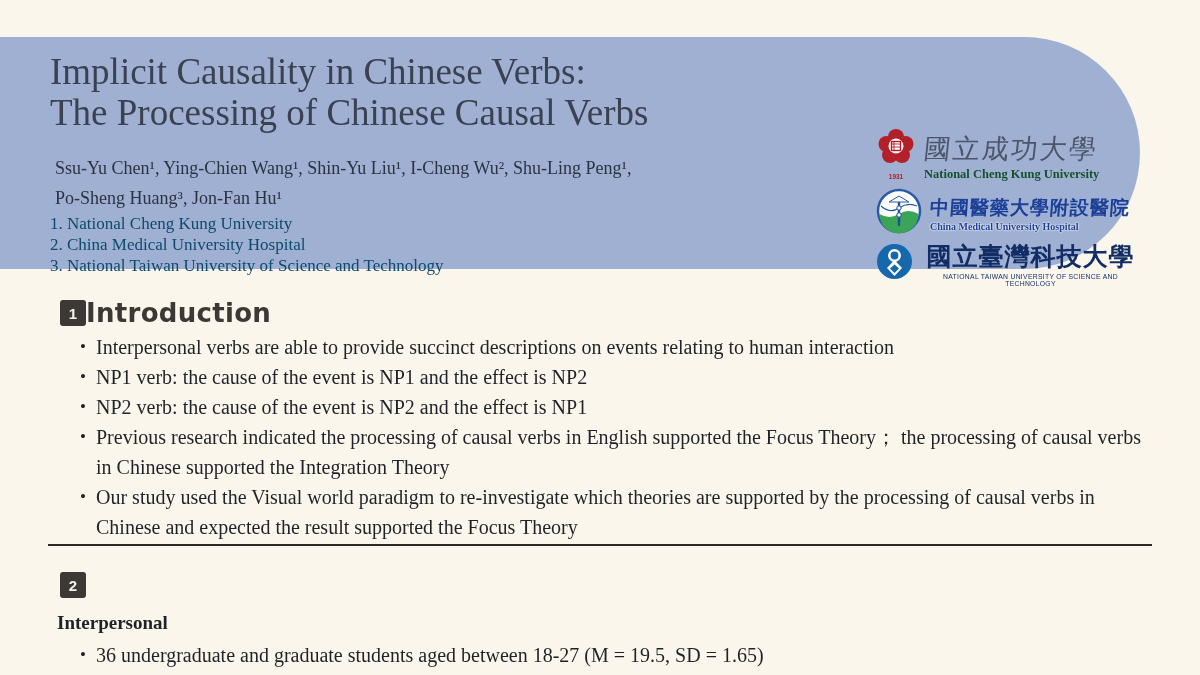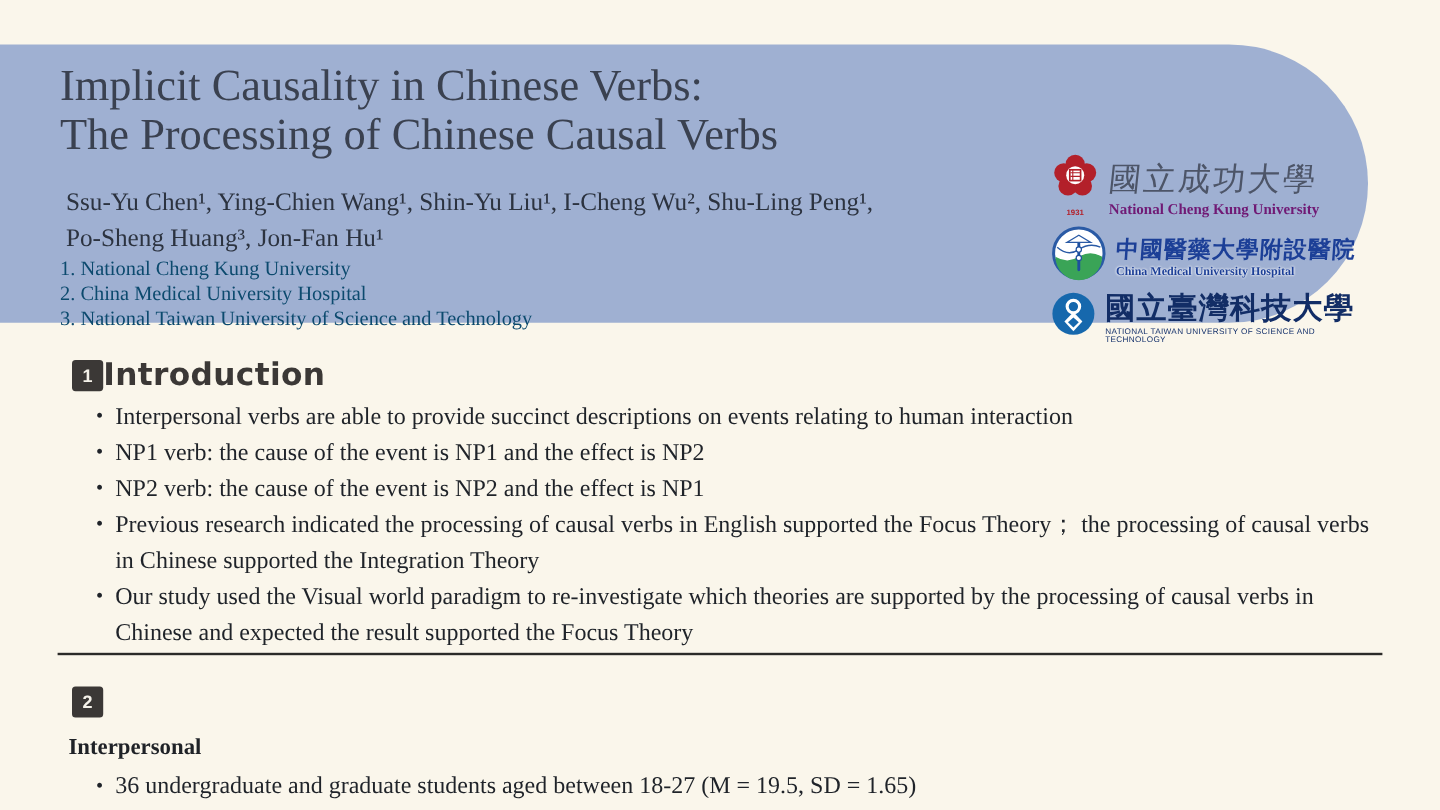--- a/index.html
+++ b/index.html
@@ -4,30 +4,30 @@
 <style>
   * { margin:0; padding:0; box-sizing:border-box; }
   body { width:1200px; height:675px; font-family:"Liberation Serif", serif; }
   .poster { position:relative; width:1200px; height:675px; background:#faf6eb; overflow:hidden; }
 
   
   .header { position:absolute; top:37px; left:0; width:1140px; height:232px;
             background:#9fb0d2; border-radius:0 120px 120px 0; }
   .title { position:absolute; left:50px; top:14px; font-size:37px; line-height:41px;
            color:#3a4150; font-family:"Liberation Serif", serif; }
-  .authors { position:absolute; left:55px; top:116px; font-size:21px; line-height:30px; color:#2c3340; }
+  .authors { position:absolute; left:55px; top:116px; font-size:18px; line-height:30px; color:#2c3340; }
   .affiliations { position:absolute; left:50px; top:176px; font-size:17px; line-height:21px; color:#0c4a6e; }
 
   
   .logo-row { position:absolute; left:876px; display:flex; align-items:center; }
   .logo-icon { flex:0 0 auto; }
   .logo-text { margin-left:8px; }
   .ncku-zh { font-size:27px; letter-spacing:2px; color:#4d5568; font-family:"Liberation Serif", serif;
              transform:skewX(-6deg); }
-  .ncku-en { font-size:12.5px; font-weight:bold; color:#701a75; font-family:"Liberation Serif", serif; }
+  .ncku-en { font-size:12.5px; font-weight:bold; color:#14532d; font-family:"Liberation Serif", serif; }
   .cmuh-zh { font-size:19px; font-weight:bold; color:#1c3f97; letter-spacing:1px;
              font-family:"Liberation Serif", serif; transform:skewX(-4deg); }
   .cmuh-en { font-size:10px; font-weight:bold; color:#1c3f97;
              text-shadow:0 0 2px #ffffff, 0 0 2px #ffffff; font-family:"Liberation Serif", serif; }
   .ntust-zh { font-size:25px; font-weight:bold; color:#122d66; letter-spacing:1px;
               font-family:"DejaVu Sans", sans-serif; }
   .ntust-en { font-size:6.8px; color:#13306b; letter-spacing:0.3px;
               font-family:"Liberation Sans", sans-serif; }
 
   
@@ -100,21 +100,21 @@
           <circle cx="23" cy="20" r="2.2" fill="#ffffff" stroke="#1d4f9e" stroke-width="1"></circle>
           <circle cx="23" cy="27" r="2.2" fill="#ffffff" stroke="#1d4f9e" stroke-width="1"></circle>
         </svg>
       </span>
       <span class="logo-text">
         <div class="cmuh-zh">中國醫藥大學附設醫院</div>
         <div class="cmuh-en">China Medical University Hospital</div>
       </span>
     </div>
 
-    <div class="logo-row" style="top:203px;">
+    <div class="logo-row" style="top:203px;text-align:center;">
       <span class="logo-icon">
         <svg width="37" height="37" viewBox="0 0 37 37">
           <circle cx="18.5" cy="18.5" r="17.5" fill="#1668ad"></circle>
           <circle cx="18.5" cy="12.5" r="5.2" fill="none" stroke="#ffffff" stroke-width="2.6"></circle>
           <path d="M18.5 17 L26 25 L18.5 33 L11 25 z" fill="#ffffff"></path>
           <path d="M18.5 21.5 L23 25.5 L18.5 30 L14 25.5 z" fill="#1668ad"></path>
         </svg>
       </span>
       <span class="logo-text">
         <div class="ntust-zh">國立臺灣科技大學</div>

